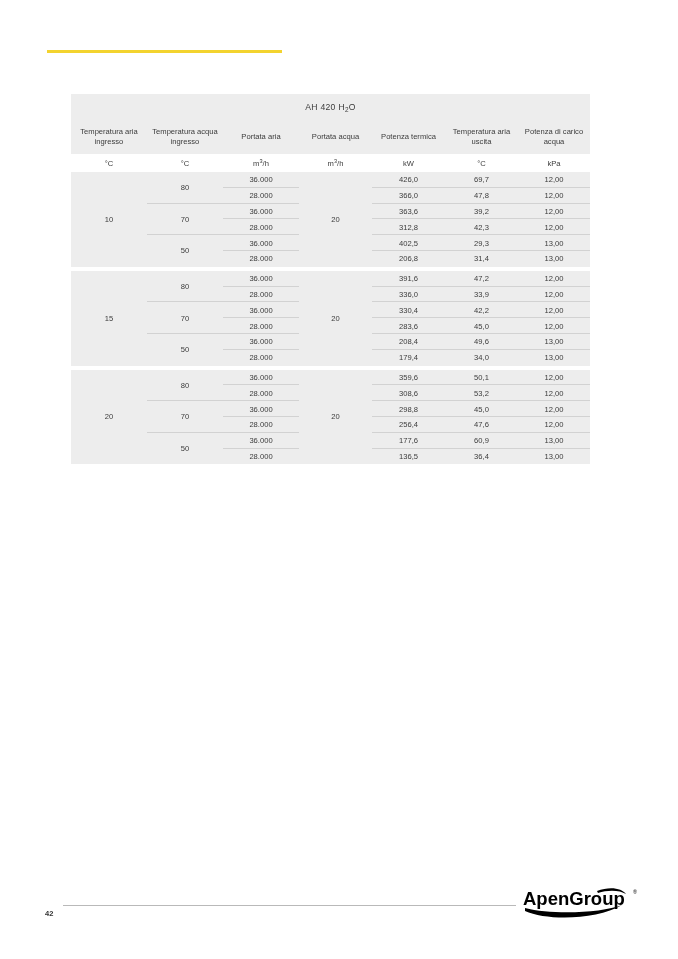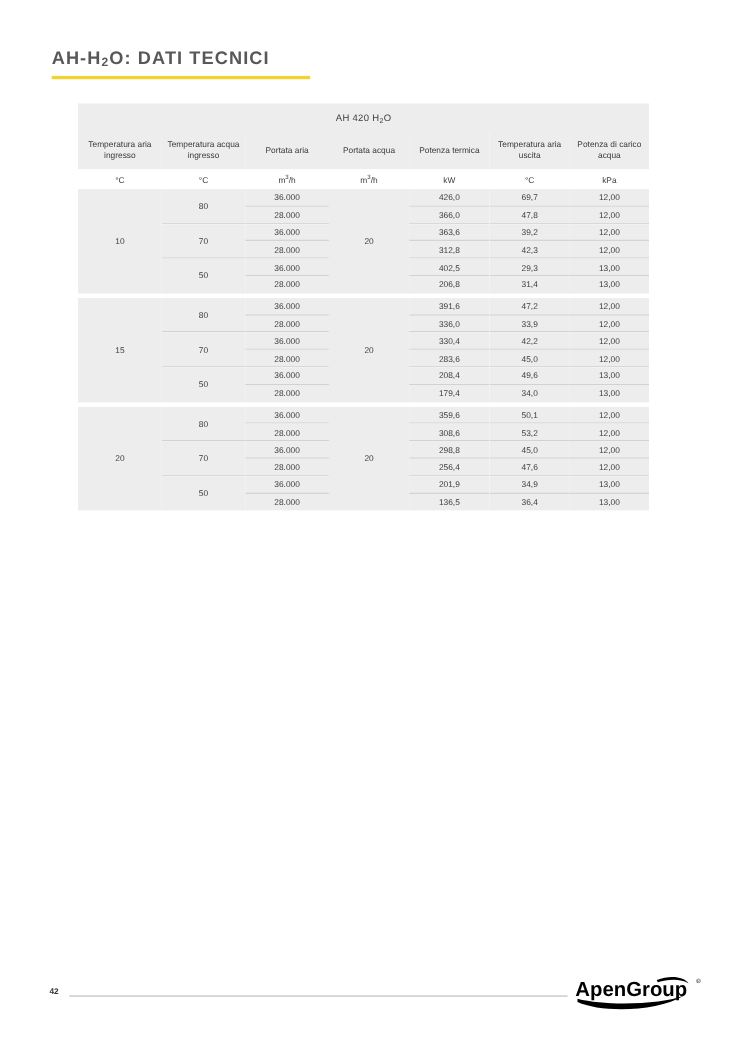--- a/index.html
+++ b/index.html
@@ -127,21 +127,21 @@
   #footer {
     position: absolute;
     left: 0;
     right: 0;
     top: 897px;
     height: 30px;
   }
   #page-number {
     position: absolute;
     left: 45px;
-    top: 0px;
+    top: 12px;
     font-size: 7.5px;
     font-weight: bold;
     color: #333;
   }
   #footer-rule {
     position: absolute;
     left: 63px;
     right: 162px;
     top: 8px;
     height: 1px;
@@ -152,23 +152,20 @@
     right: 38px;
     top: -12px;
     width: 118px;
     height: 34px;
   }
 </style>
 </head>
 <body>
 
 <div id="page-title-wrap">
-  <div id="page-title">
-    <span>AH-H</span><sub>2</sub><span>O: DATI TECNICI</span>
-  </div>
   <div id="title-rule"></div>
 </div>
 
 <div id="table">
   <table class="dt">
     <colgroup>
       <col style="width:76px">
       <col style="width:76px">
       <col style="width:76px">
       <col style="width:73px">
@@ -310,22 +307,22 @@
         </tr>
         <tr class="data-row">
           <td class="sep">28.000</td>
           <td class="sep">256,4</td>
           <td class="sep">47,6</td>
           <td class="sep">12,00</td>
         </tr>
         <tr class="data-row">
           <td rowspan="2" class="wtemp final">50</td>
           <td class="sep">36.000</td>
-          <td class="sep">201,9</td>
-          <td class="sep">34,9</td>
+          <td class="sep">177,6</td>
+          <td class="sep">60,9</td>
           <td class="sep">13,00</td>
         </tr>
         <tr class="data-row last-of-group">
           <td class="sep">28.000</td>
           <td class="sep">136,5</td>
           <td class="sep">36,4</td>
           <td class="sep">13,00</td>
         </tr>
       </tbody>
   </table>

